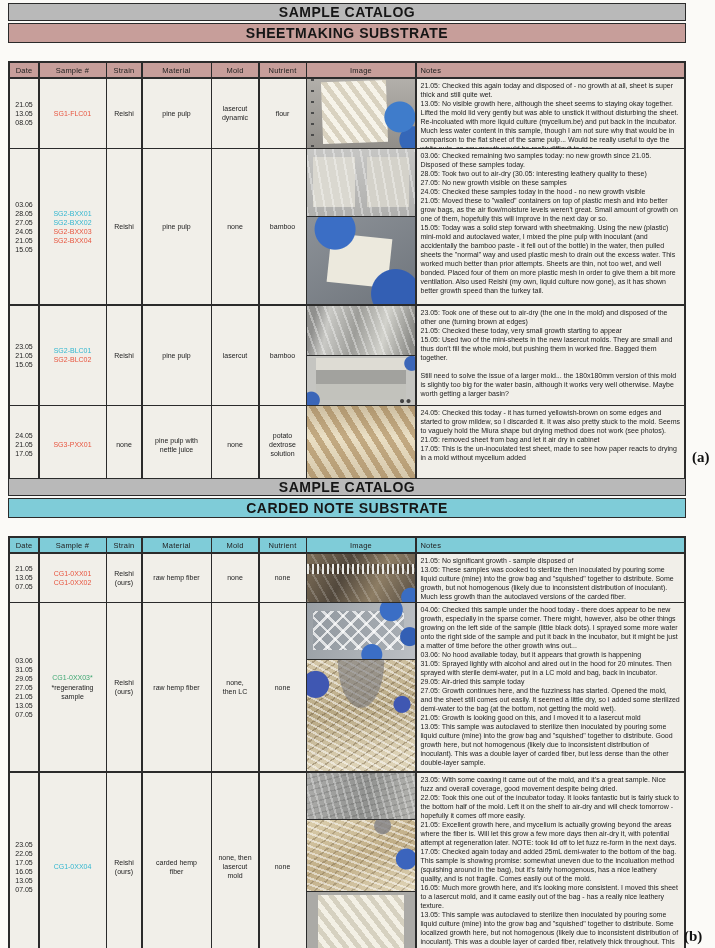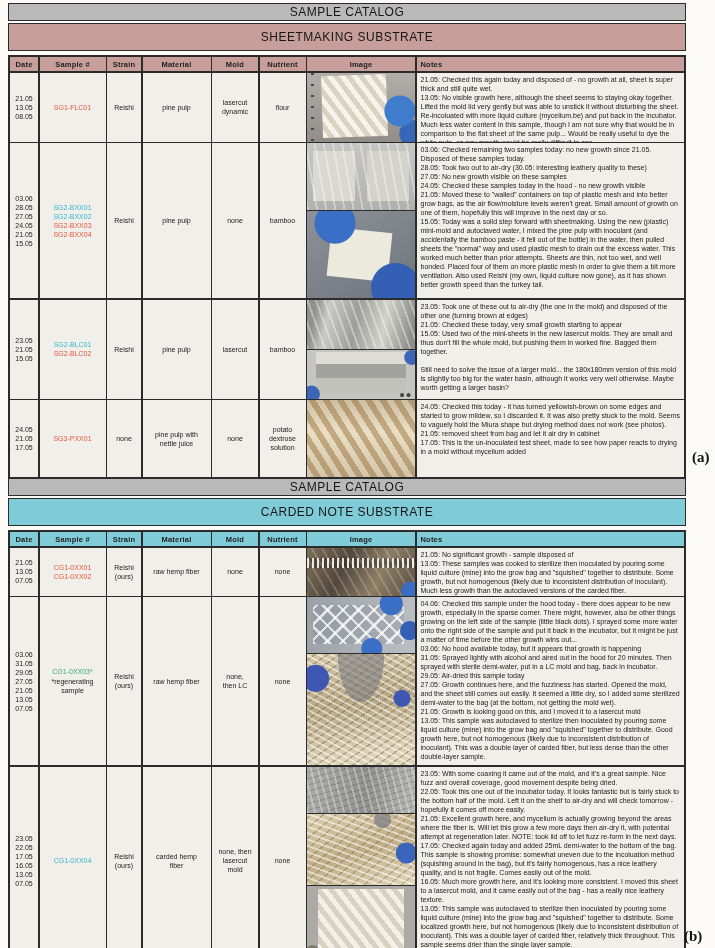--- a/index.html
+++ b/index.html
@@ -1,33 +1,33 @@
 <!DOCTYPE html>
 <html><head>
 <meta charset="utf-8">
 <style>
   html,body{margin:0;padding:0;width:715px;height:948px;overflow:hidden;
     background:#fbfaf7;font-family:"Liberation Sans",sans-serif;}
   #t1,#t2{position:absolute;left:8px;width:678px;}
   #t1{top:3px;} #t2{top:478px;}
   .band{box-sizing:border-box;border:1.5px solid #2b2b2b;height:18px;display:flex;
-    align-items:center;justify-content:center;font-weight:normal;font-size:12px;
+    align-items:center;justify-content:center;font-weight:bold;font-size:14px;
     letter-spacing:.5px;color:#161616;}
   .band.catalog{background:#b9b9b9;margin-bottom:2px;}
-  .band.sub{height:28px;margin-bottom:4px;}
+  .band.sub{height:20px;margin-bottom:18px;}
   #t1 .band.sub{background:#c79e9a;}
   #t2 .band.sub{background:#7fccd8;}
   .tbl{display:grid;grid-template-columns:28px 66px 34px 68px 46px 46px 108px 1fr;
     gap:1.5px;background:#2b2b2b;border:2px solid #2b2b2b;}
   #t1 .tbl{grid-template-rows:14px 69px 155px 99px 77px;}
   #t2 .tbl{grid-template-rows:14px 48px 168px 188px;}
   .c{background:#f1efe9;box-sizing:border-box;font-size:7px;line-height:9px;color:#222;
     display:flex;flex-direction:column;align-items:center;justify-content:center;
     text-align:center;white-space:pre-line;overflow:hidden;}
-  .c.h{font-weight:bold;font-size:7.5px;letter-spacing:.2px;}
+  .c.h{font-weight:normal;font-size:7.5px;letter-spacing:.2px;}
   #t1 .c.h{background:#c79e9a;}
   #t2 .c.h{background:#7fccd8;}
   .c.h.lft{align-items:flex-start;padding-left:4px;text-align:left;}
   .c.nt{align-items:flex-start;justify-content:flex-start;text-align:left;
     padding:2px 4px 0 4px;}
   .c.im{background:#2b2b2b;gap:1px;padding:0;align-items:stretch;justify-content:flex-start;}
   .sid{display:block;}
   .snote{display:block;color:#222;margin-top:1px;}
   .fig{position:absolute;font-family:"Liberation Serif",serif;font-weight:bold;
     font-size:15px;color:#111;}

